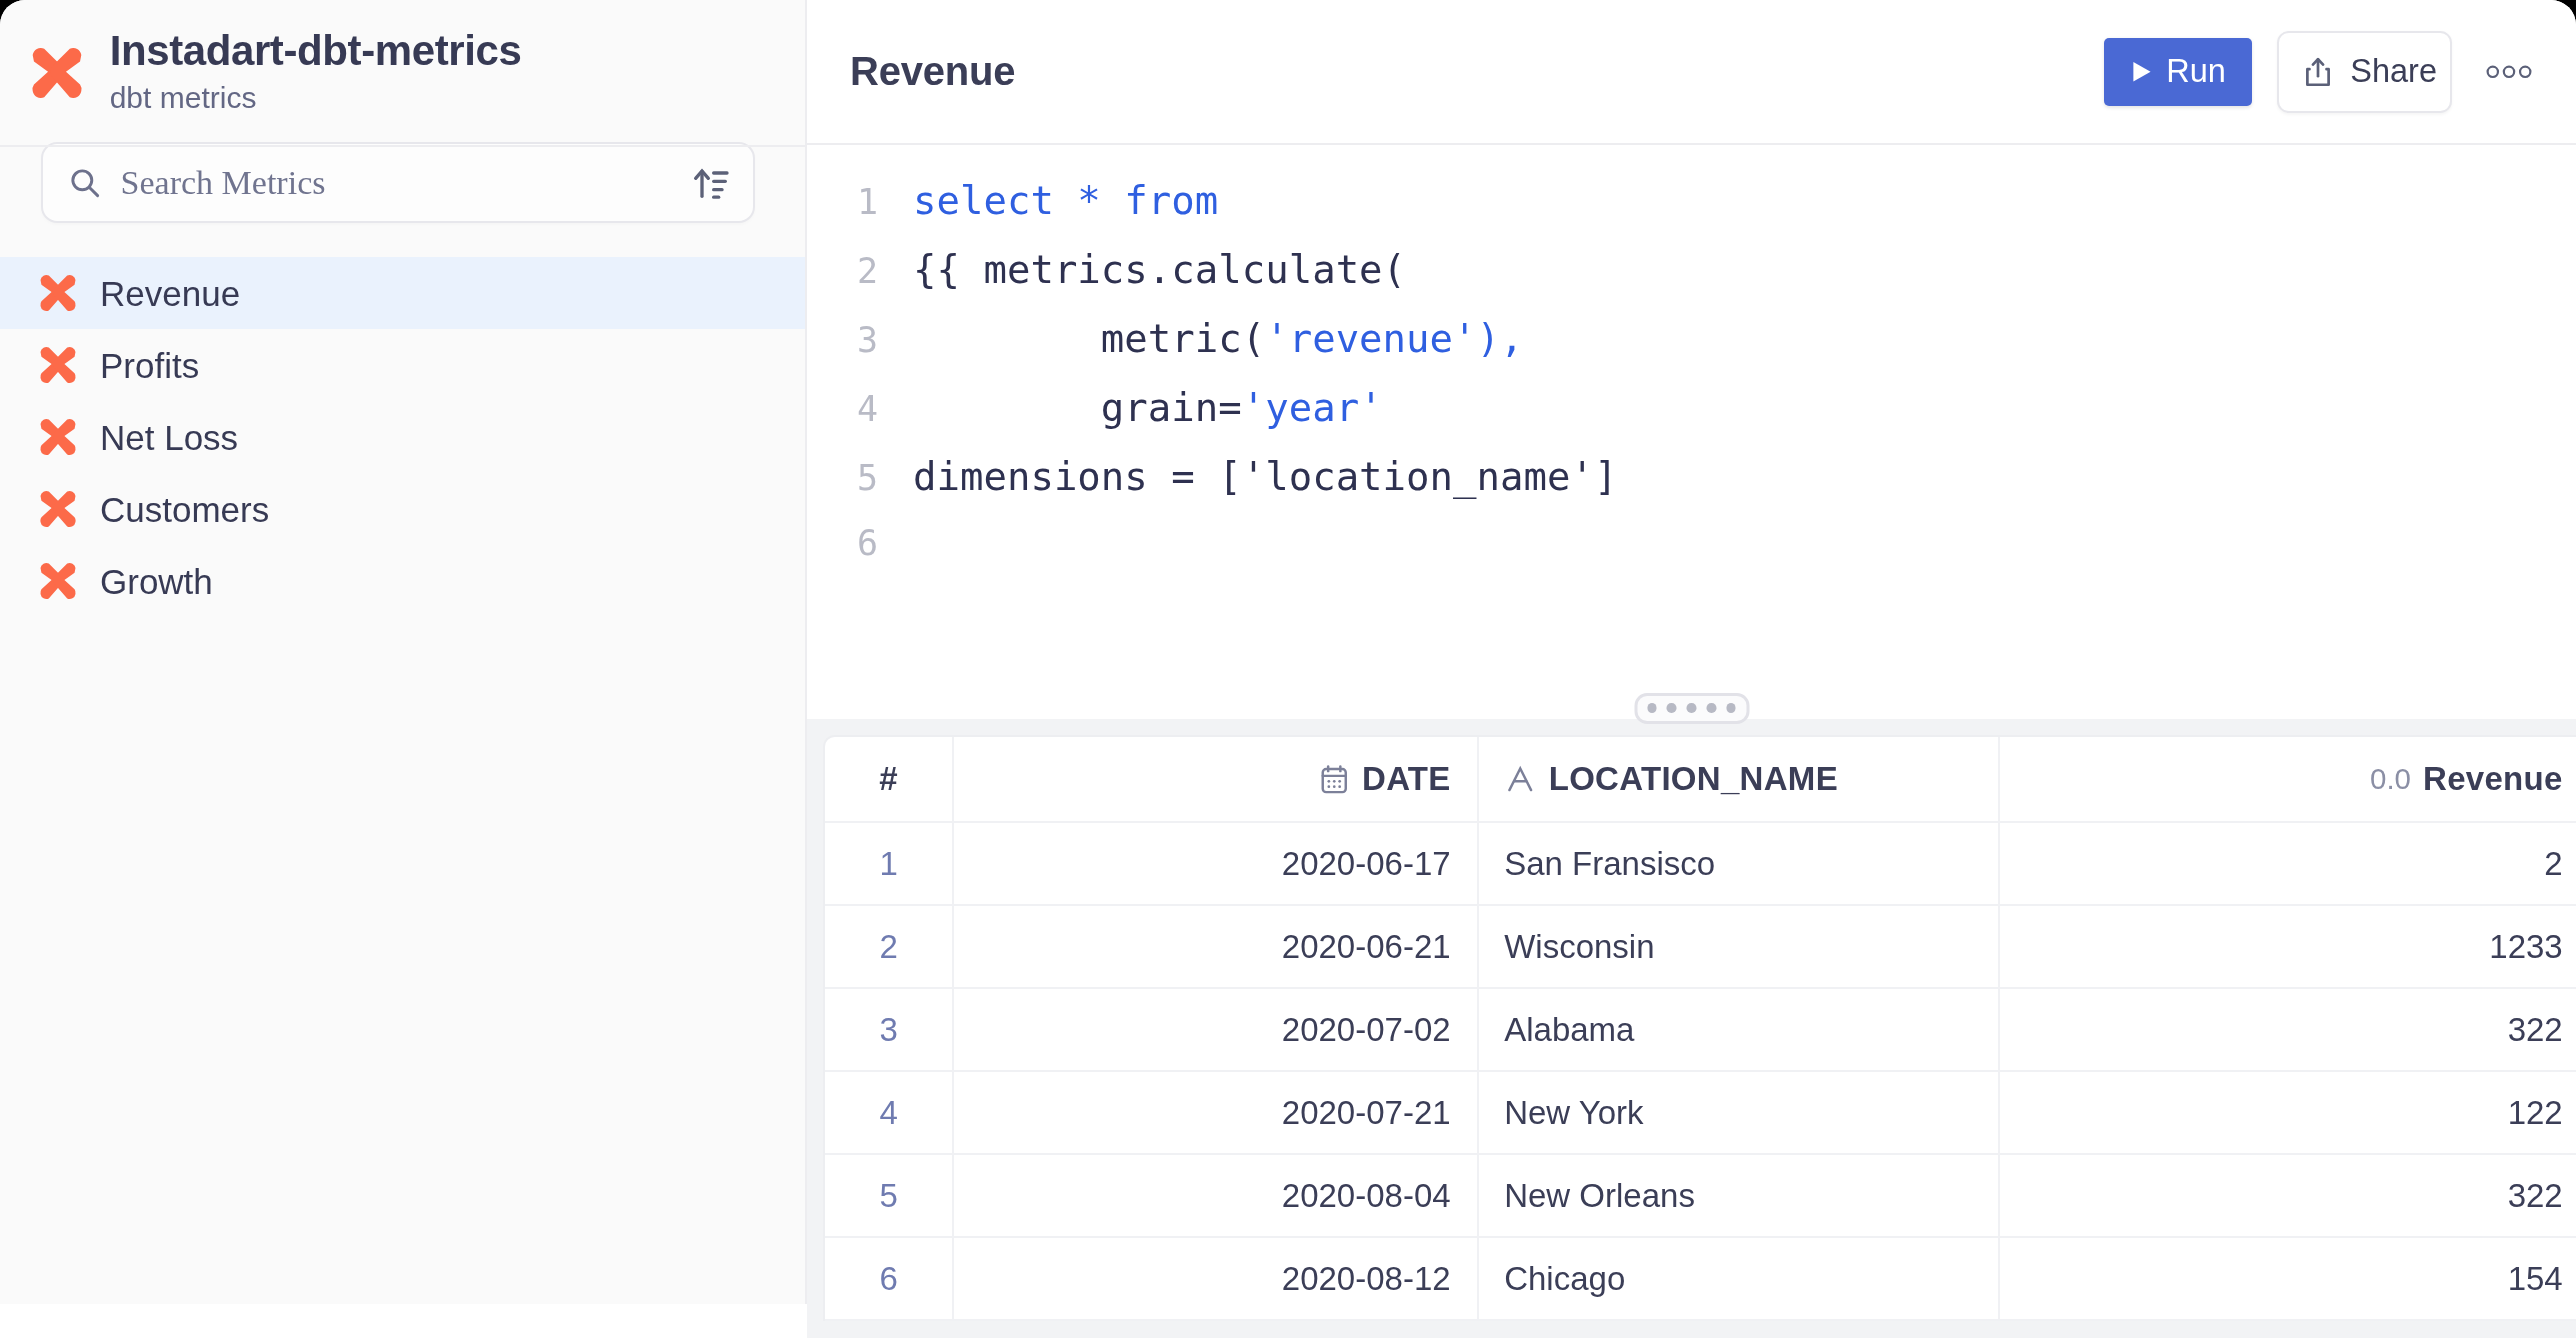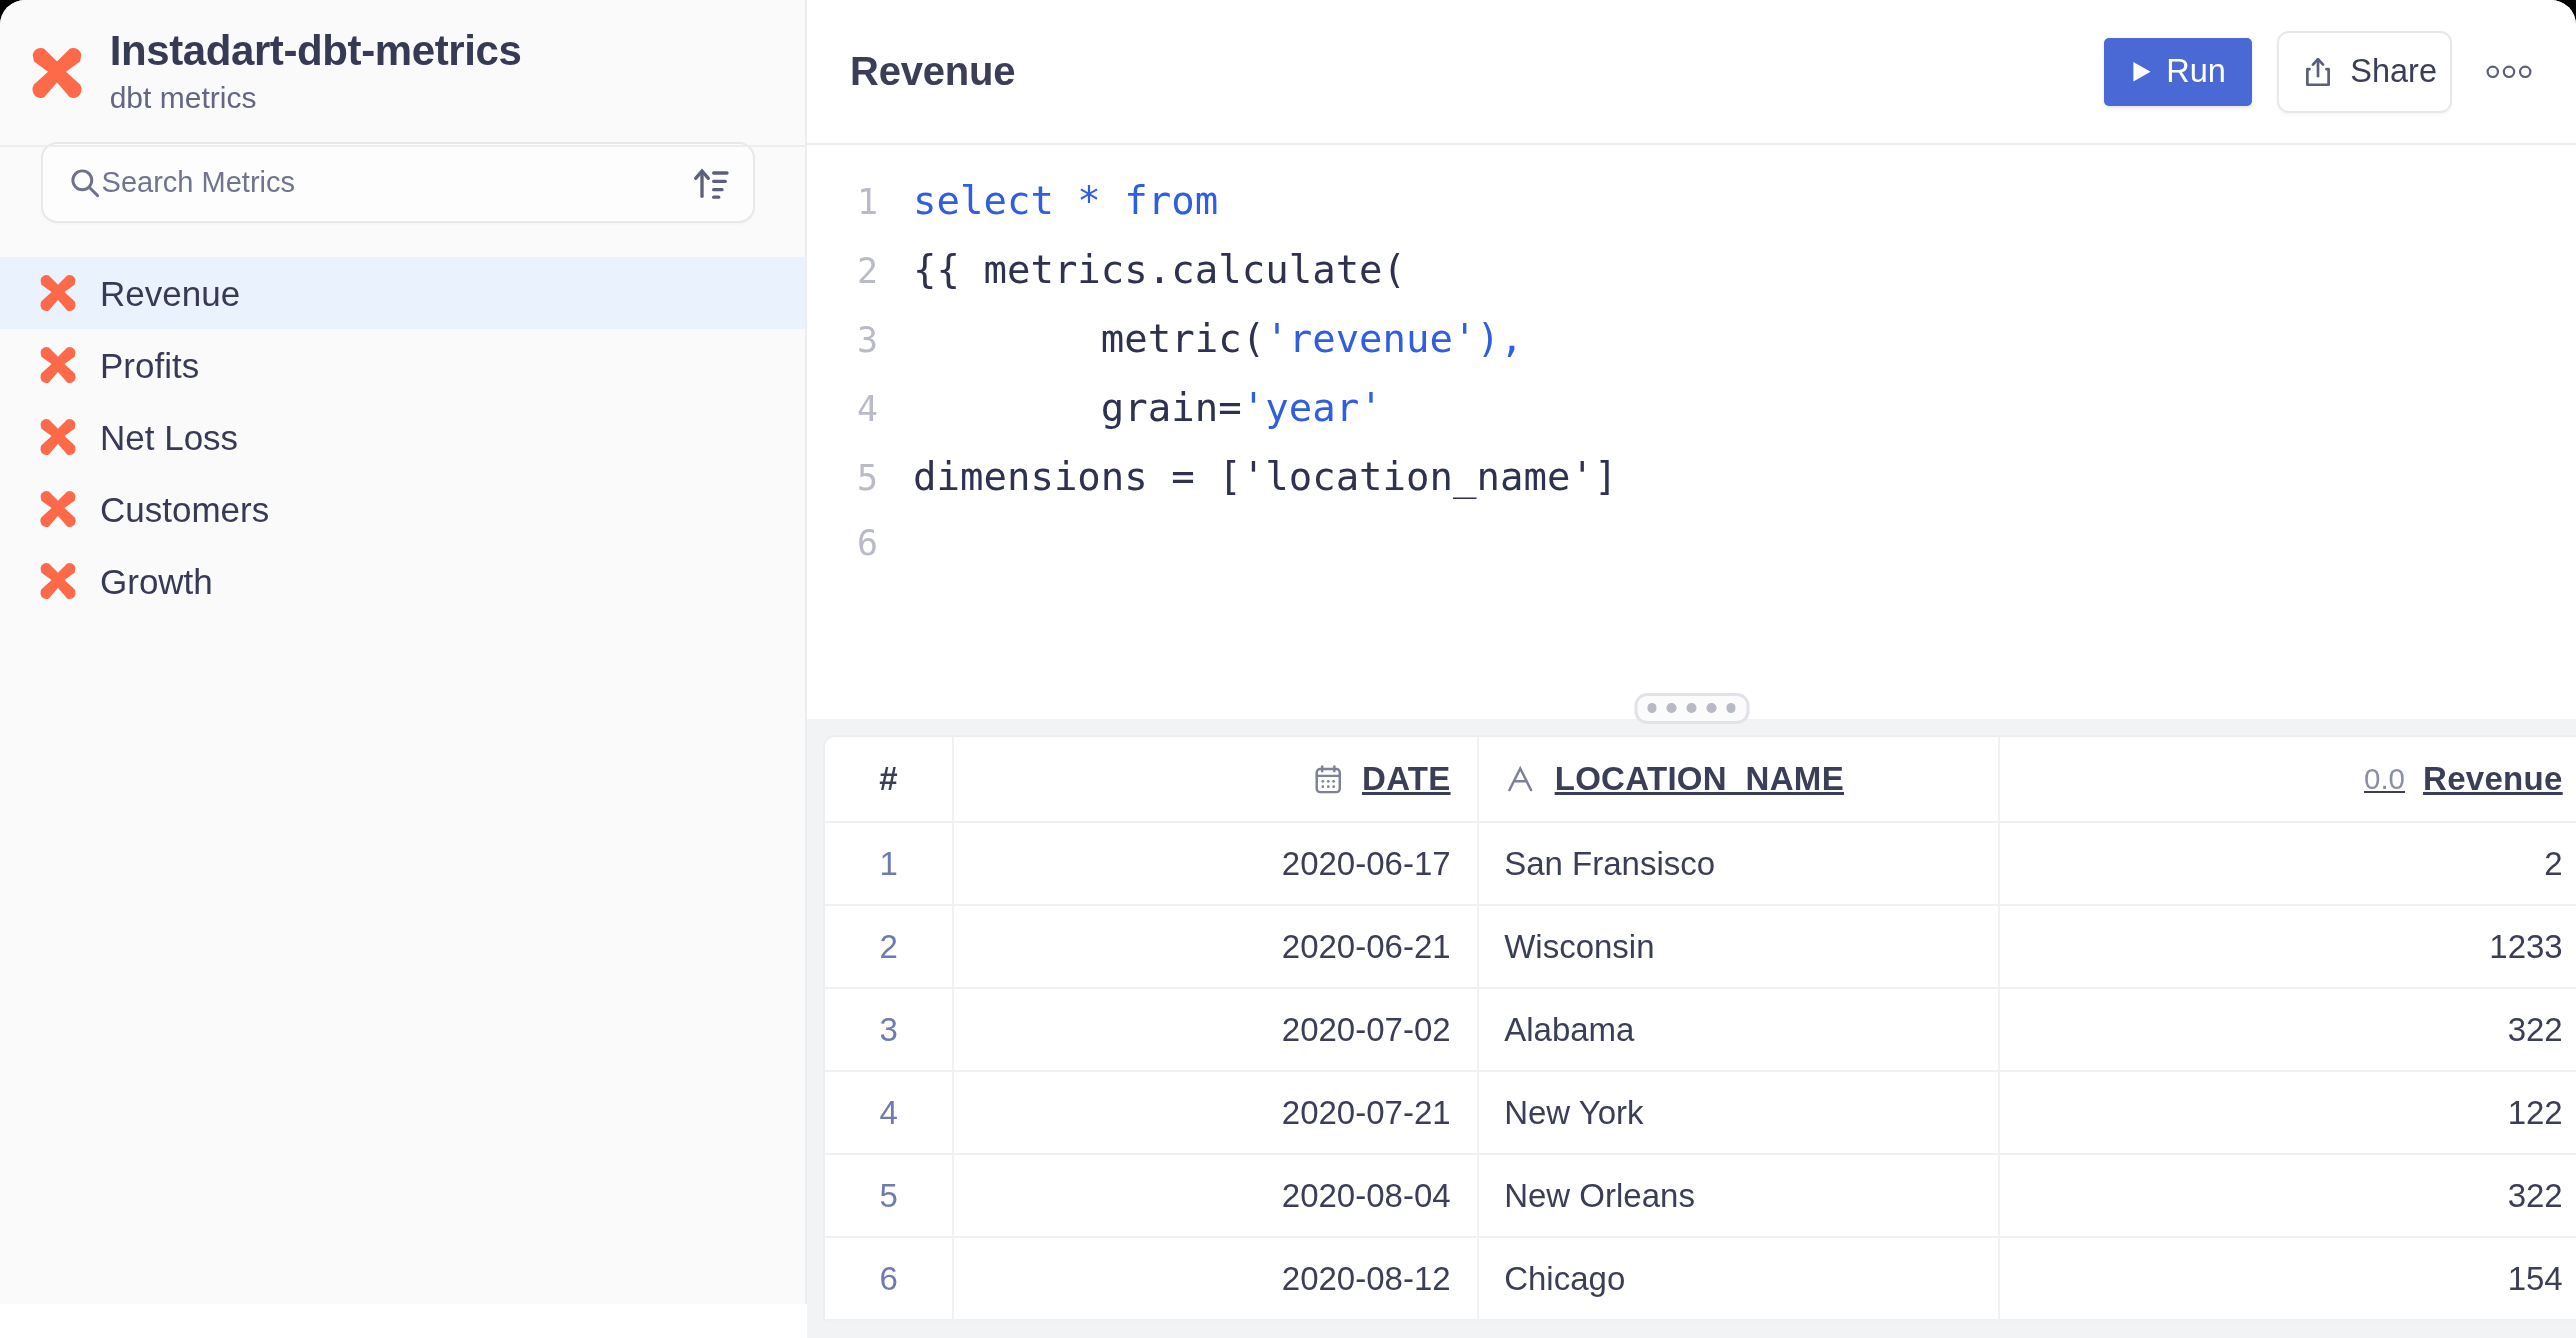--- a/index.html
+++ b/index.html
@@ -90,23 +90,24 @@
     align-items: center;
     padding: 0 20.7px 0 23.6px;
     box-sizing: border-box;
     box-shadow: 0 1.5px 3px rgba(0,0,0,0.02);
   }
   .search-icon { width: 35px; height: 35px; flex: 0 0 35px; }
   .search-input {
     border: none;
     outline: none;
     background: transparent;
-    font-family: Liberation Sans, sans-serif;
-    font-size: 29px;
+    font-family: Liberation Serif, serif;
+    font-size: 34px;
     color: #3c3f58;
+    margin-left: 19px;
     flex: 1 1 auto;
     min-width: 0;
     padding: 0;
   }
   .search-input::placeholder { color: #70748f; opacity: 1; }
   .sort-icon { width: 40px; height: 40px; flex: 0 0 40px; margin-left: 7.4px; }
 
   
   .metric-list { margin-top: 34px; }
   .metric-item {
@@ -307,21 +308,21 @@
     display: flex; align-items: center; justify-content: flex-end;
     padding-right: 13.3px;
     box-sizing: border-box;
   }
   .head .c-num, .head .c-date, .head .c-loc, .head .c-rev {
     font-weight: bold;
     color: #3b3e57;
     font-size: 33px;
     letter-spacing: 0.3px;
   }
-  .head-inner { display: flex; align-items: center; gap: 18px; text-decoration: underline; }
+  .head-inner { display: flex; align-items: center; gap: 12px; }
   .hdr-icon { width: 32.5px; height: 32.5px; flex: 0 0 32.5px; }
   .type-num {
     font-size: 29.5px;
     font-weight: normal;
     color: #8b8fa5;
     letter-spacing: 0;
   }
   .cell-num { font-size: 33px; color: #6f7bb0; }
   .cell-date { font-size: 33px; color: #3b3e57; }
   .cell-loc  { font-size: 33px; color: #3b3e57; }

